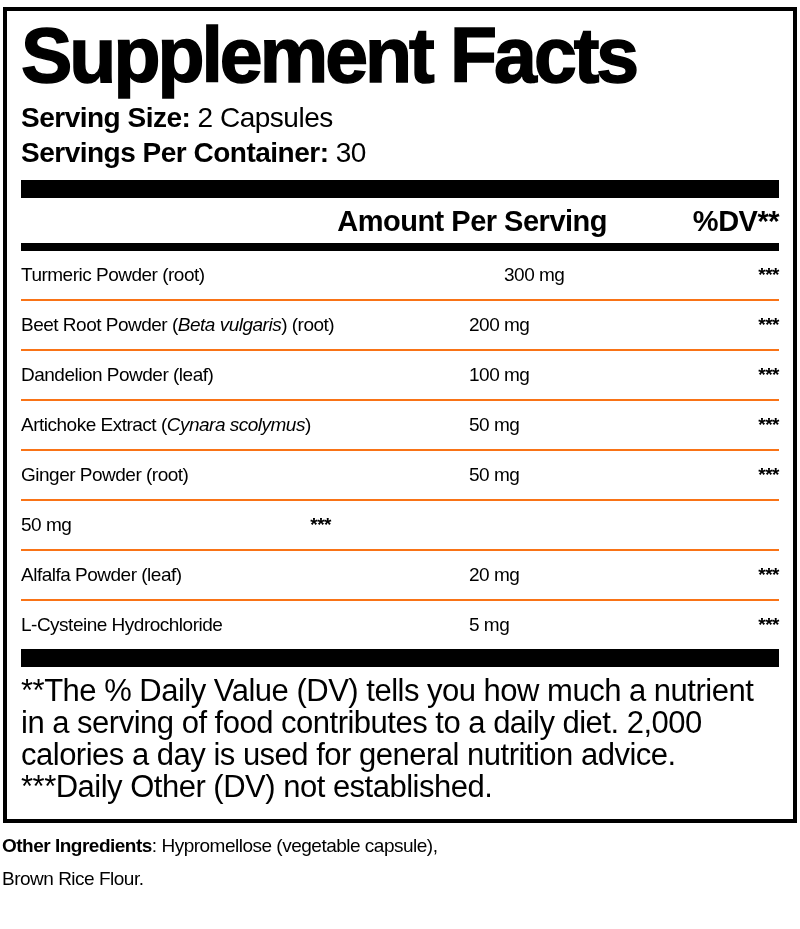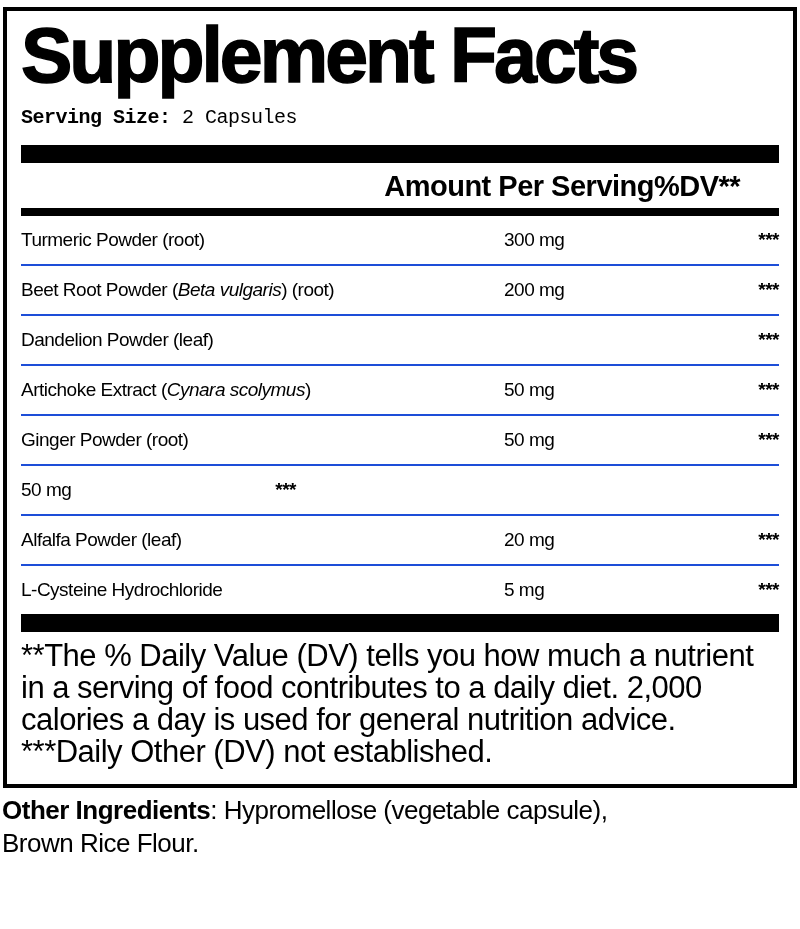--- a/index.html
+++ b/index.html
@@ -24,84 +24,85 @@
   .title {
     font-size: 77px;
     font-weight: bold;
     letter-spacing: -3px;
     line-height: 1.0;
     white-space: nowrap;
     -webkit-text-stroke: 1.5px #000000;
     margin: 2px 0 6px 0;
   }
   .serving-line {
-    font-size: 20px;
+    font-size: 28px;
     line-height: 35px;
     letter-spacing: -0.5px;
     white-space: nowrap;
-    font-family: Liberation Mono, monospace;
   }
   .serving-line b { font-weight: bold; }
   .bar-thick {
     height: 18px;
     background: #000000;
     margin-top: 10px;
   }
   .bar-medium {
     height: 8px;
     background: #000000;
   }
   .hdr-row {
     display: flex;
     align-items: baseline;
     padding: 7px 0 5px 0;
     font-weight: bold;
     font-size: 29px;
     letter-spacing: -0.5px;
+    gap: 47px;
   }
   .hdr-amount { flex: 1; text-align: right; }
-  .hdr-dv { width: 125px; }
+  .hdr-dv { width: 125px; text-align: right; }
   .rows .row {
     display: flex;
     align-items: flex-start;
     padding: 7px 0 8px 0;
     font-size: 19px;
     line-height: 33px;
     letter-spacing: -0.5px;
   }
-  .rows .row + .row { border-top: 2px solid #1d4ed8; }
+  .rows .row + .row { border-top: 2px solid #f97316; gap: 35px; }
   .row .name { flex: 1; }
   .row .name i { font-style: italic; }
   .row .amt { width: 150px; white-space: nowrap; }
   .row .dv { width: 125px; text-align: right; font-weight: bold; white-space: nowrap; }
   .subline { padding-left: 18px; }
   .subline:empty { display: none; }
   .footnote {
     padding: 8px 0 6px 0;
     font-size: 31px;
     line-height: 32px;
     letter-spacing: -0.5px;
   }
   .other-ing {
     margin: 6px 10px 0 2px;
-    font-size: 26px;
+    font-size: 19px;
     line-height: 33px;
     letter-spacing: -0.5px;
   }
   .other-ing b { font-weight: bold; }
 </style>
 </head>
 <body>
 
 <div class="page">
   <div class="panel">
 
     <div class="title">Supplement Facts</div>
 
     <div class="serving-line"><b>Serving Size:</b><span> 2 Capsules</span></div>
+    <div class="serving-line"><b>Servings Per Container:</b><span> 30</span></div>
 
     <div class="bar-thick"></div>
 
     <div class="hdr-row">
       <div class="hdr-amount">Amount Per Serving</div>
       <div class="hdr-dv">%DV**</div>
     </div>
 
     <div class="bar-medium"></div>
 
@@ -114,20 +115,21 @@
       </div>
 
       <div class="row">
         <div class="name"><span>Beet Root Powder (</span><i>Beta vulgaris</i><span>) (root)</span></div>
         <div class="amt">200 mg</div>
         <div class="dv">***</div>
       </div>
 
       <div class="row">
         <div class="name"><span>Dandelion Powder (leaf)</span><i></i><span></span></div>
+        <div class="amt">100 mg</div>
         <div class="dv">***</div>
       </div>
 
       <div class="row">
         <div class="name"><span>Artichoke Extract (</span><i>Cynara scolymus</i><span>)</span></div>
         <div class="amt">50 mg</div>
         <div class="dv">***</div>
       </div>
 
       <div class="row">

